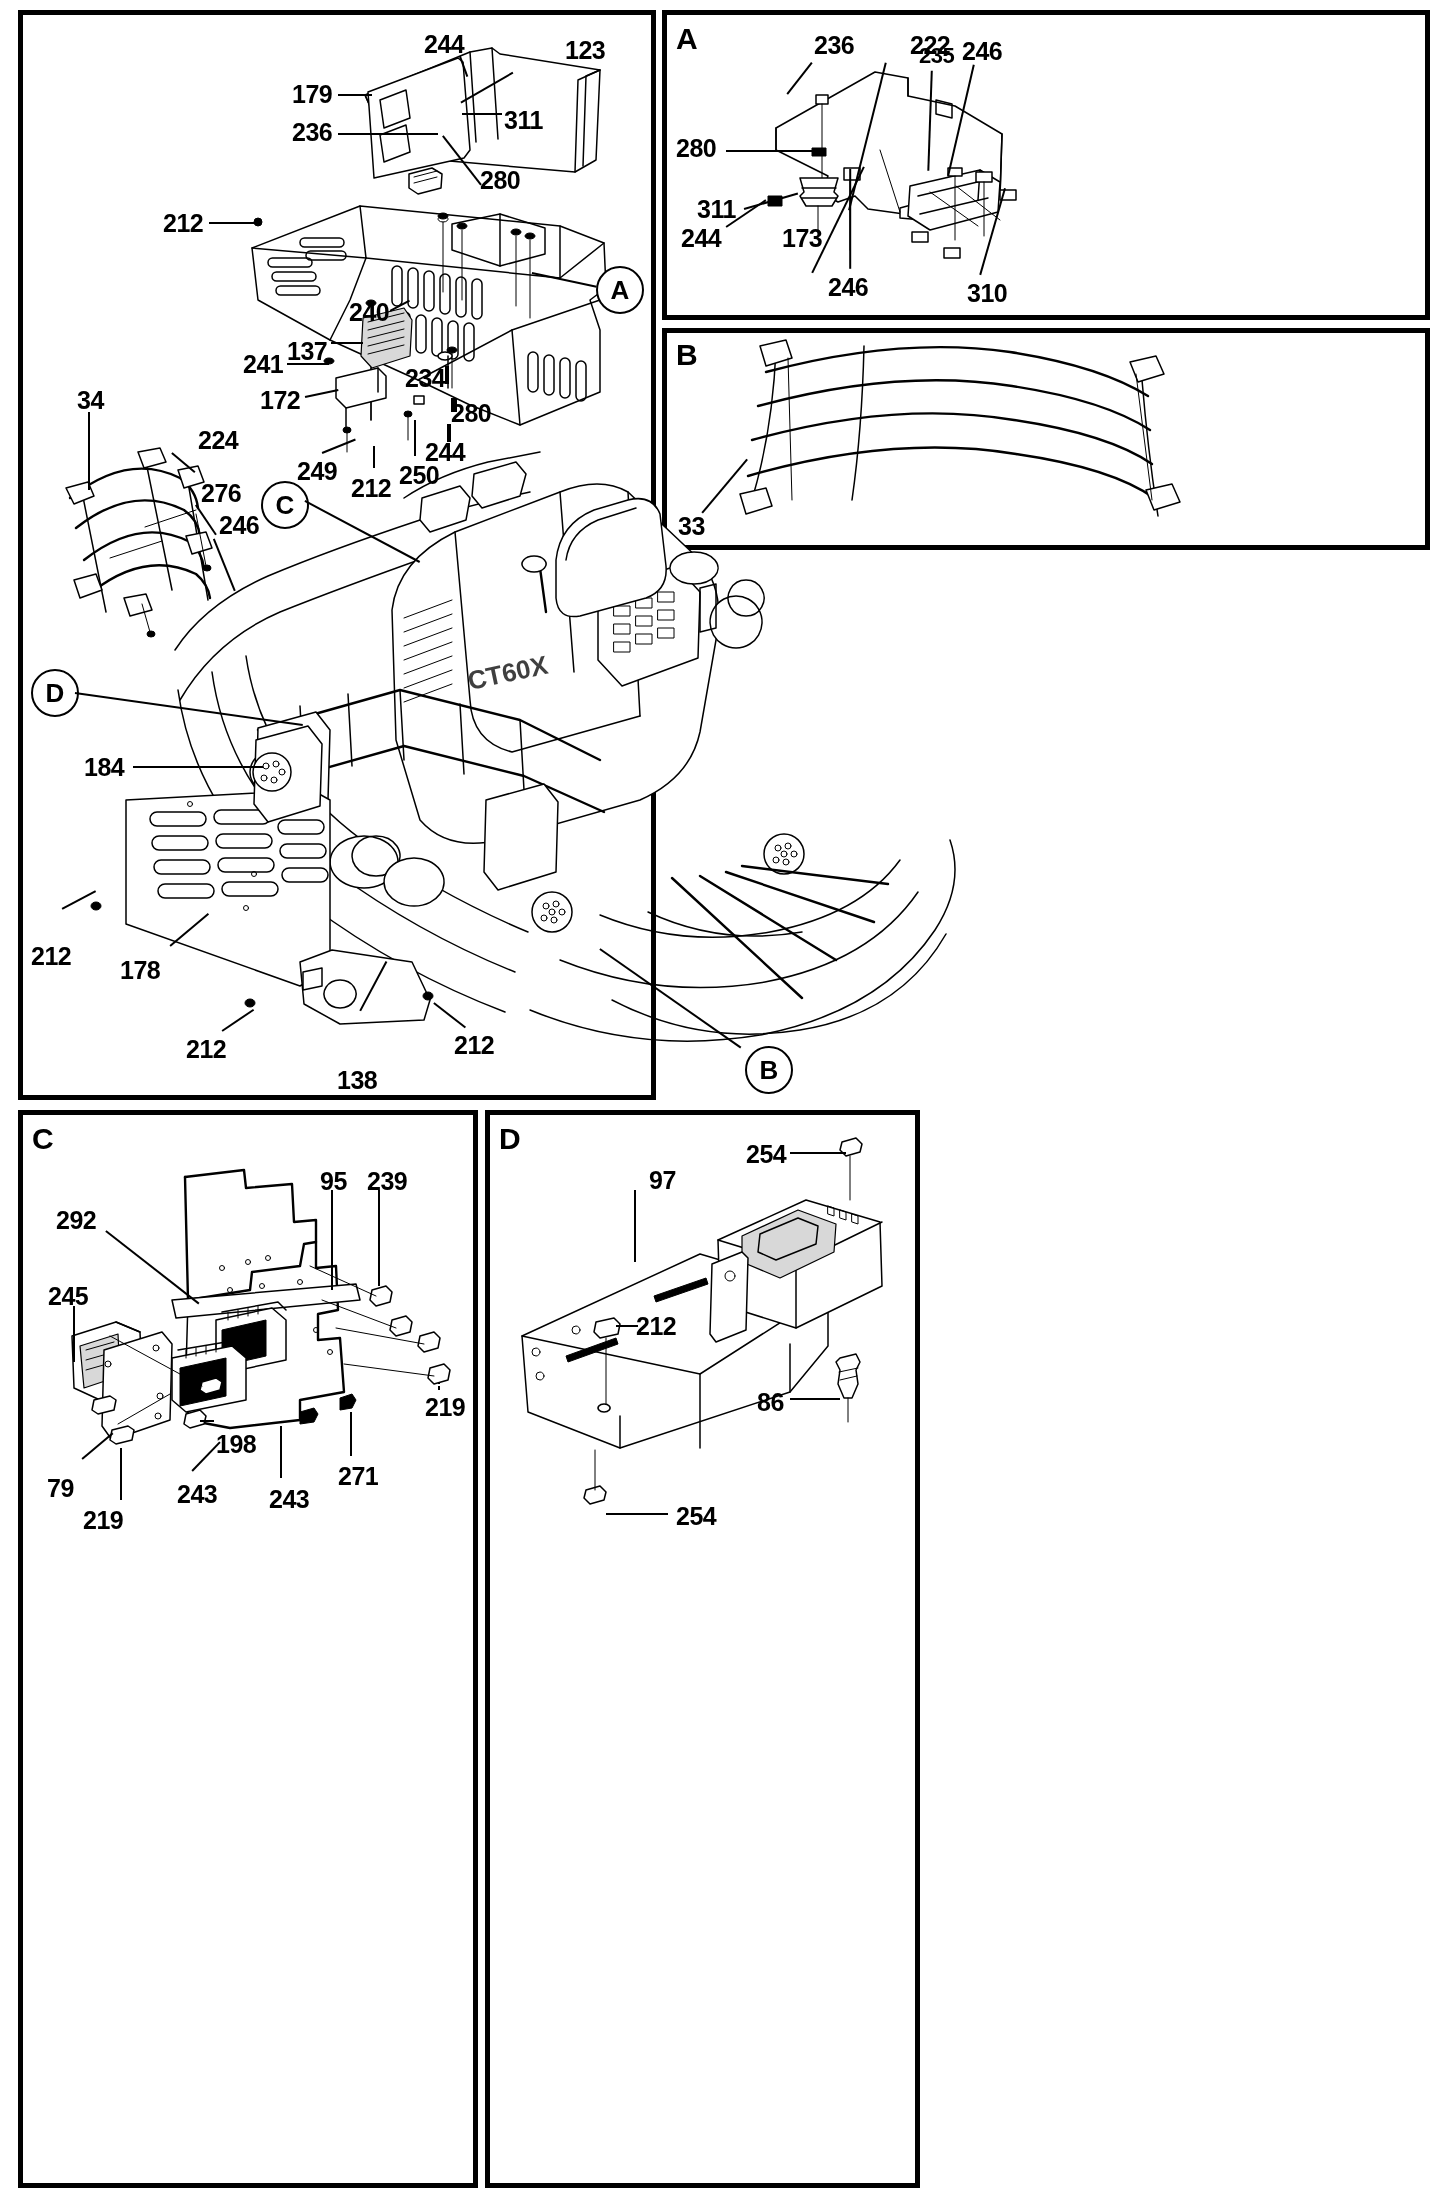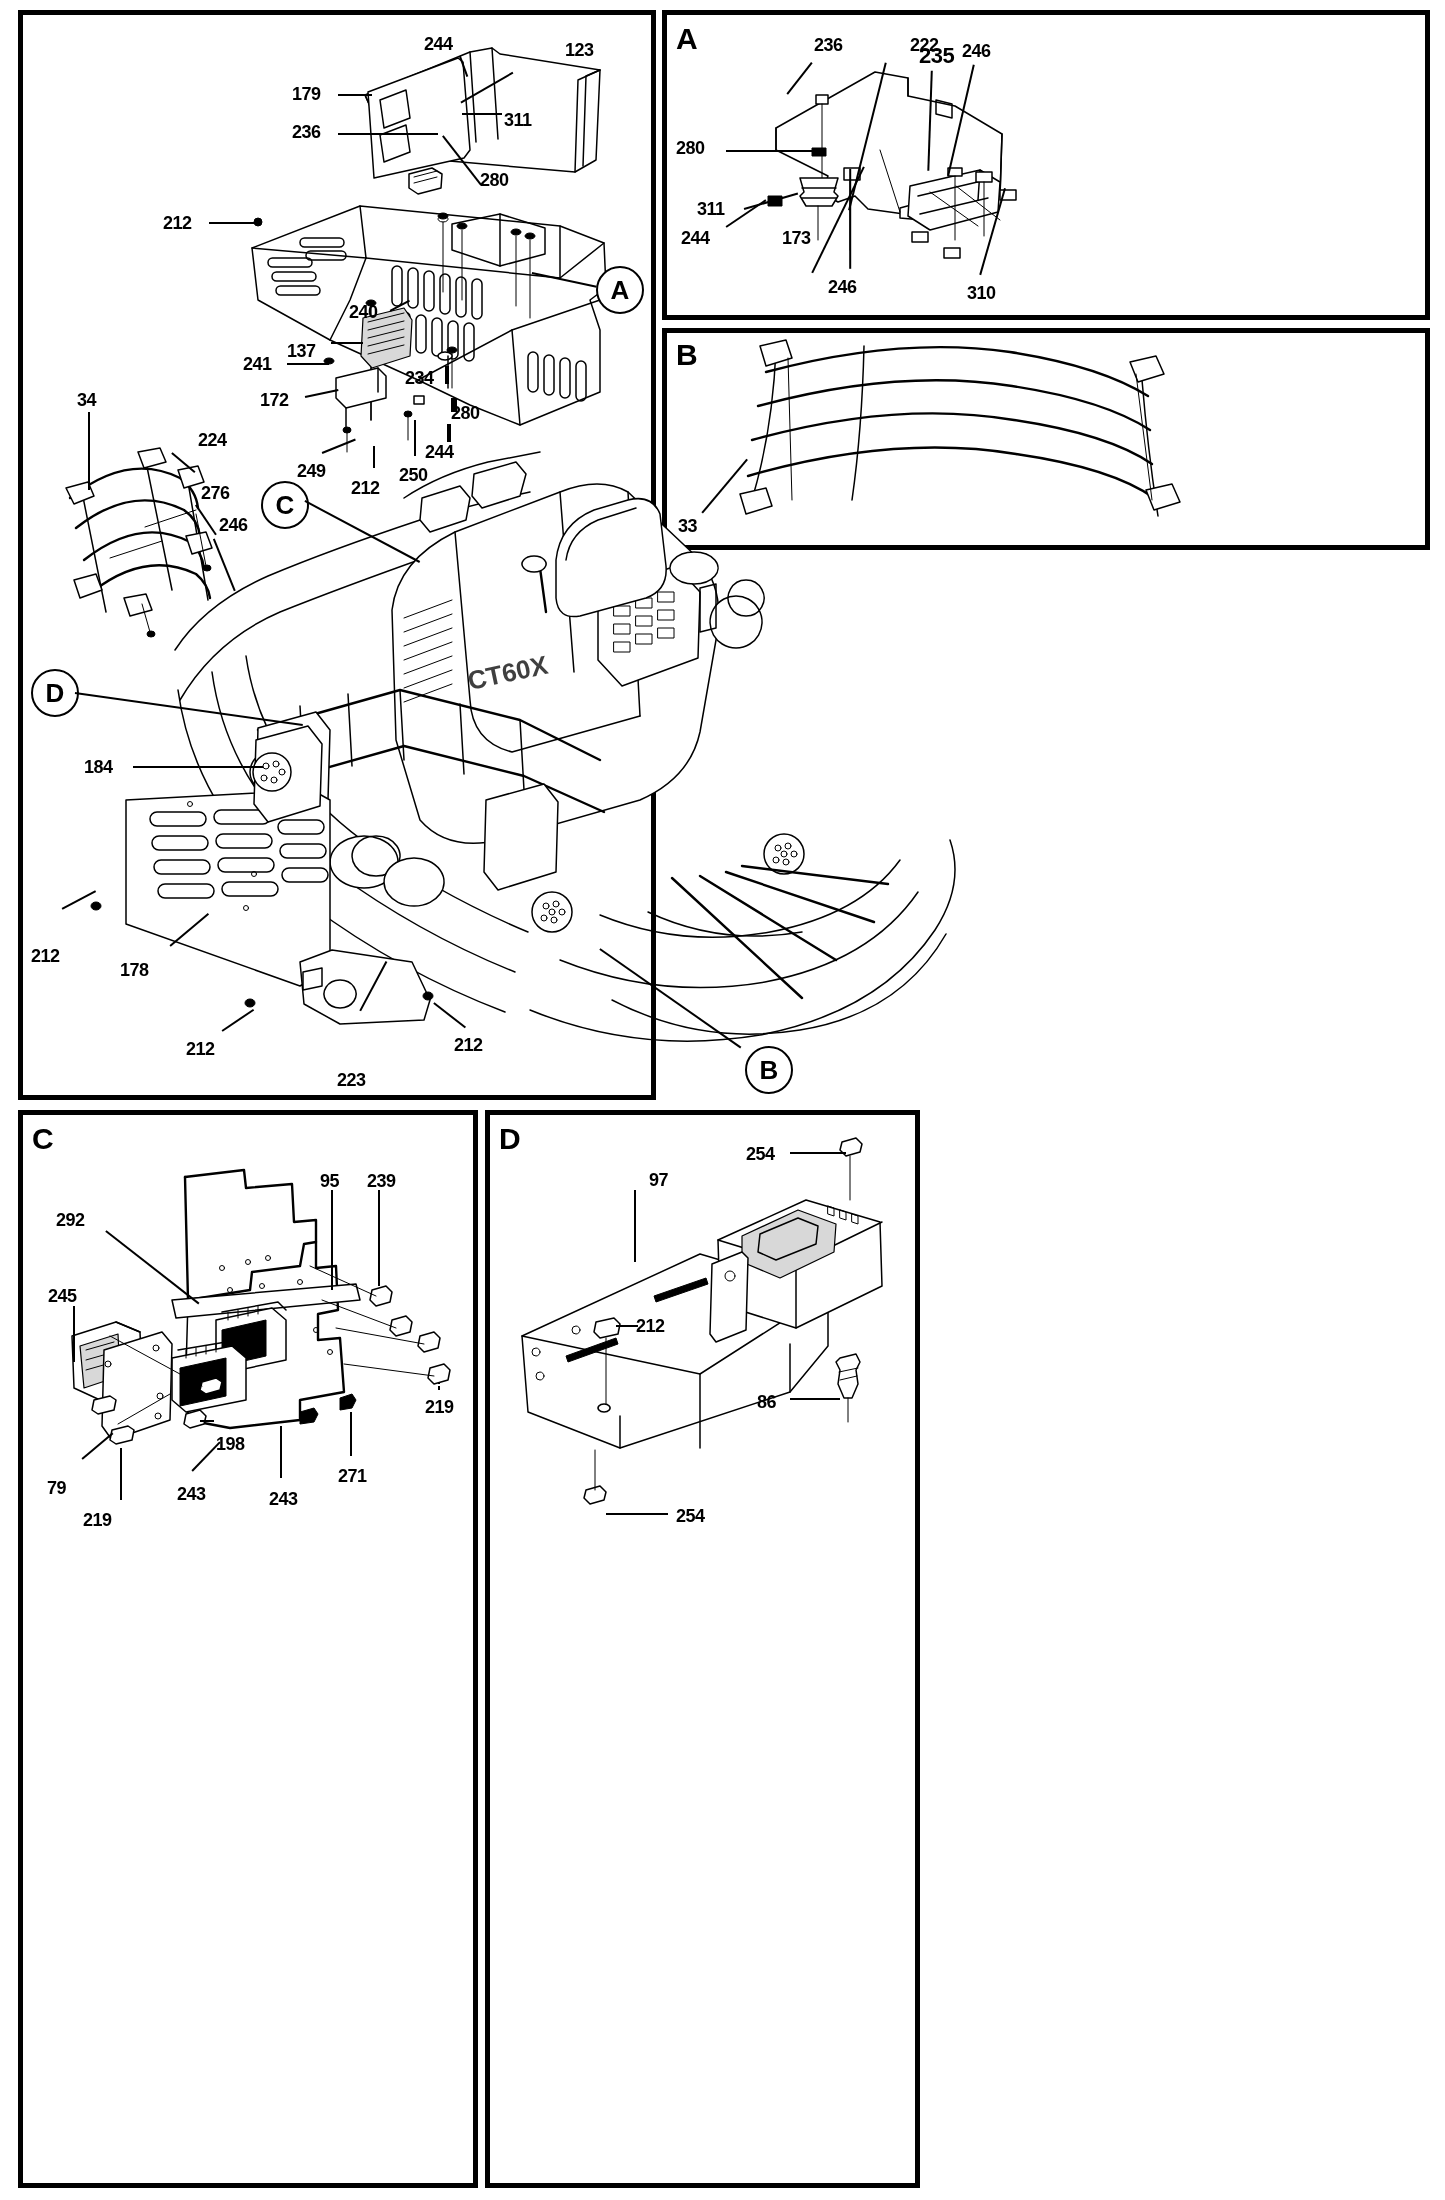--- a/index.html
+++ b/index.html
@@ -4,21 +4,21 @@
 <style>
   html,body{margin:0;padding:0;background:#ffffff;}
   body{width:1445px;height:2200px;font-family:"Liberation Sans",sans-serif;color:#000;}
   #sheet{position:relative;width:1445px;height:2200px;background:#fff;overflow:hidden;}
 
   
   .panel{position:absolute;border:5px solid #000;background:#fff;box-sizing:border-box;}
   .panel-letter{position:absolute;font-weight:bold;font-size:30px;line-height:30px;letter-spacing:0;}
 
   
-  .lbl{position:absolute;font-weight:bold;font-size:18px;line-height:25px;white-space:nowrap;
+  .lbl{position:absolute;font-weight:bold;font-size:25px;line-height:25px;white-space:nowrap;
        letter-spacing:-0.5px;}
   .lbl.sm{font-size:22px;line-height:22px;}
 
   
   .lead{position:absolute;background:#000;height:1.6px;transform-origin:0 50%;}
 
   
   .bubble{position:absolute;width:44px;height:44px;border:2.5px solid #000;border-radius:50%;
           display:flex;align-items:center;justify-content:center;font-weight:bold;font-size:26px;
           background:#fff;}
@@ -675,21 +675,21 @@
   <div class="lbl" style="left:182px;top:428px;margin-left:16px;">224</div>
   <div class="lbl" style="left:297px;top:459px;">249</div>
   <div class="lbl" style="left:351px;top:476px;">212</div>
   <div class="lbl" style="left:399px;top:463px;">250</div>
   <div class="lbl" style="left:201px;top:481px;">276</div>
   <div class="lbl" style="left:219px;top:513px;">246</div>
   <div class="lbl" style="left:84px;top:755px;">184</div>
   <div class="lbl" style="left:31px;top:944px;">212</div>
   <div class="lbl" style="left:120px;top:958px;">178</div>
   <div class="lbl" style="left:186px;top:1037px;">212</div>
-  <div class="lbl" style="left:337px;top:1068px;">223</div>
+  <div class="lbl" style="left:337px;top:1068px;">138</div>
   <div class="lbl" style="left:454px;top:1033px;">212</div>
 
   <div class="bubble" style="left:596px;top:266px;">A</div>
   <div class="bubble" style="left:261px;top:481px;">C</div>
   <div class="bubble" style="left:31px;top:669px;">D</div>
   <div class="bubble" style="left:745px;top:1046px;">B</div>
 
   <div class="lead" style="left:532px;top:272px;width:66px;transform:rotate(12deg);"></div>
   <div class="lead" style="left:305px;top:500px;width:130px;transform:rotate(28deg);"></div>
   <div class="lead" style="left:75px;top:692px;width:230px;transform:rotate(8deg);"></div>

